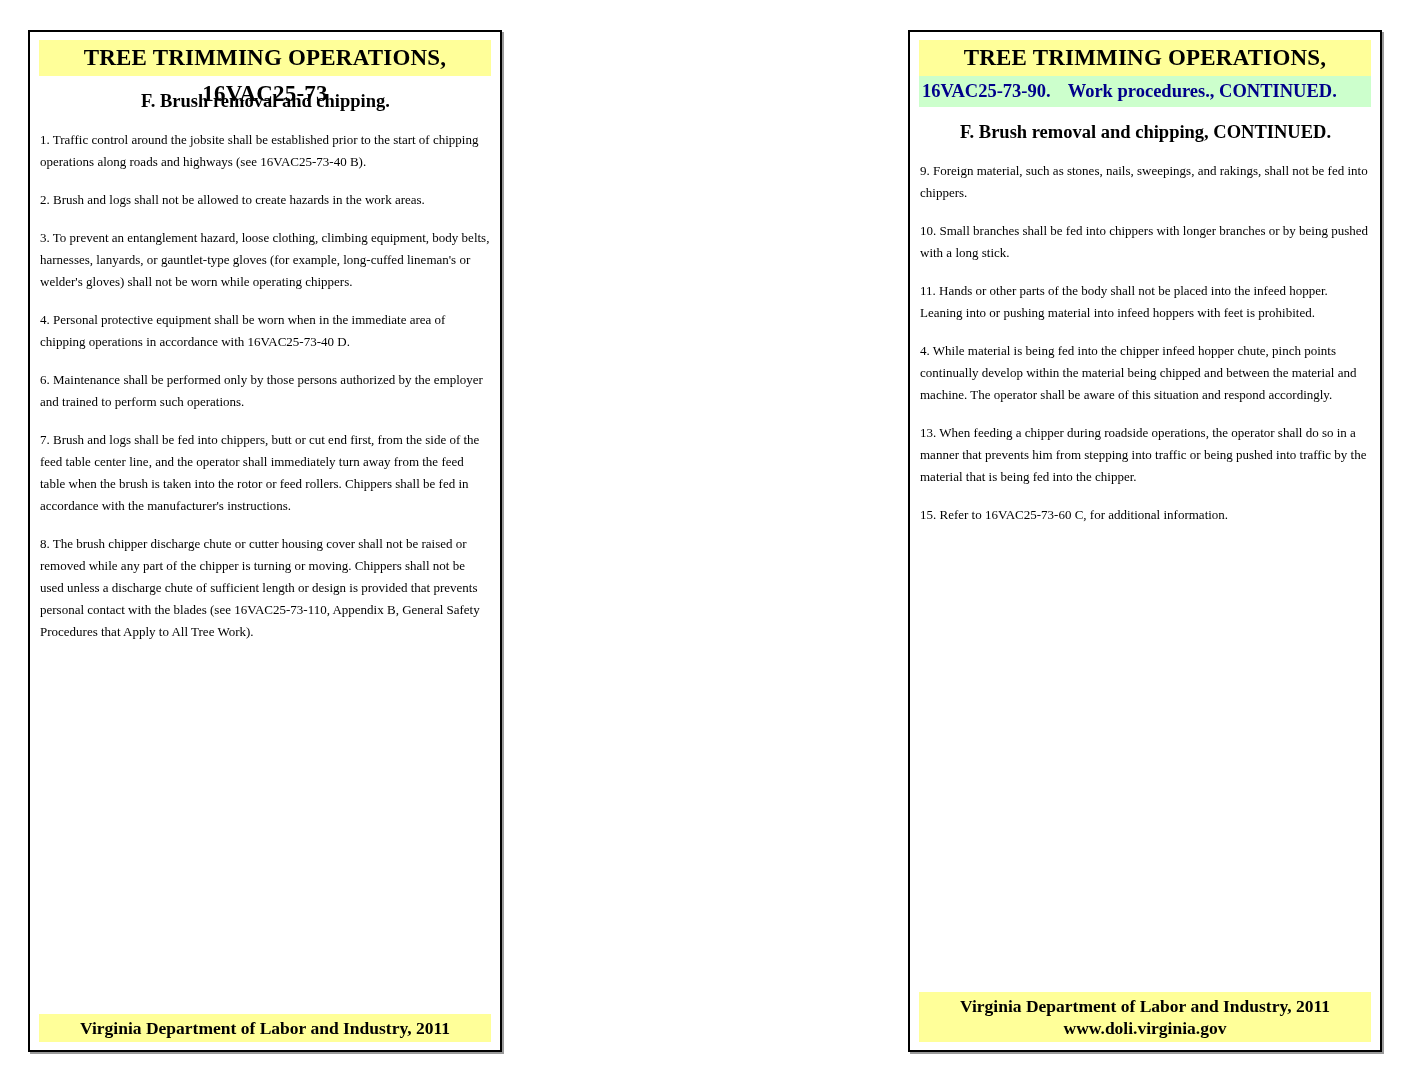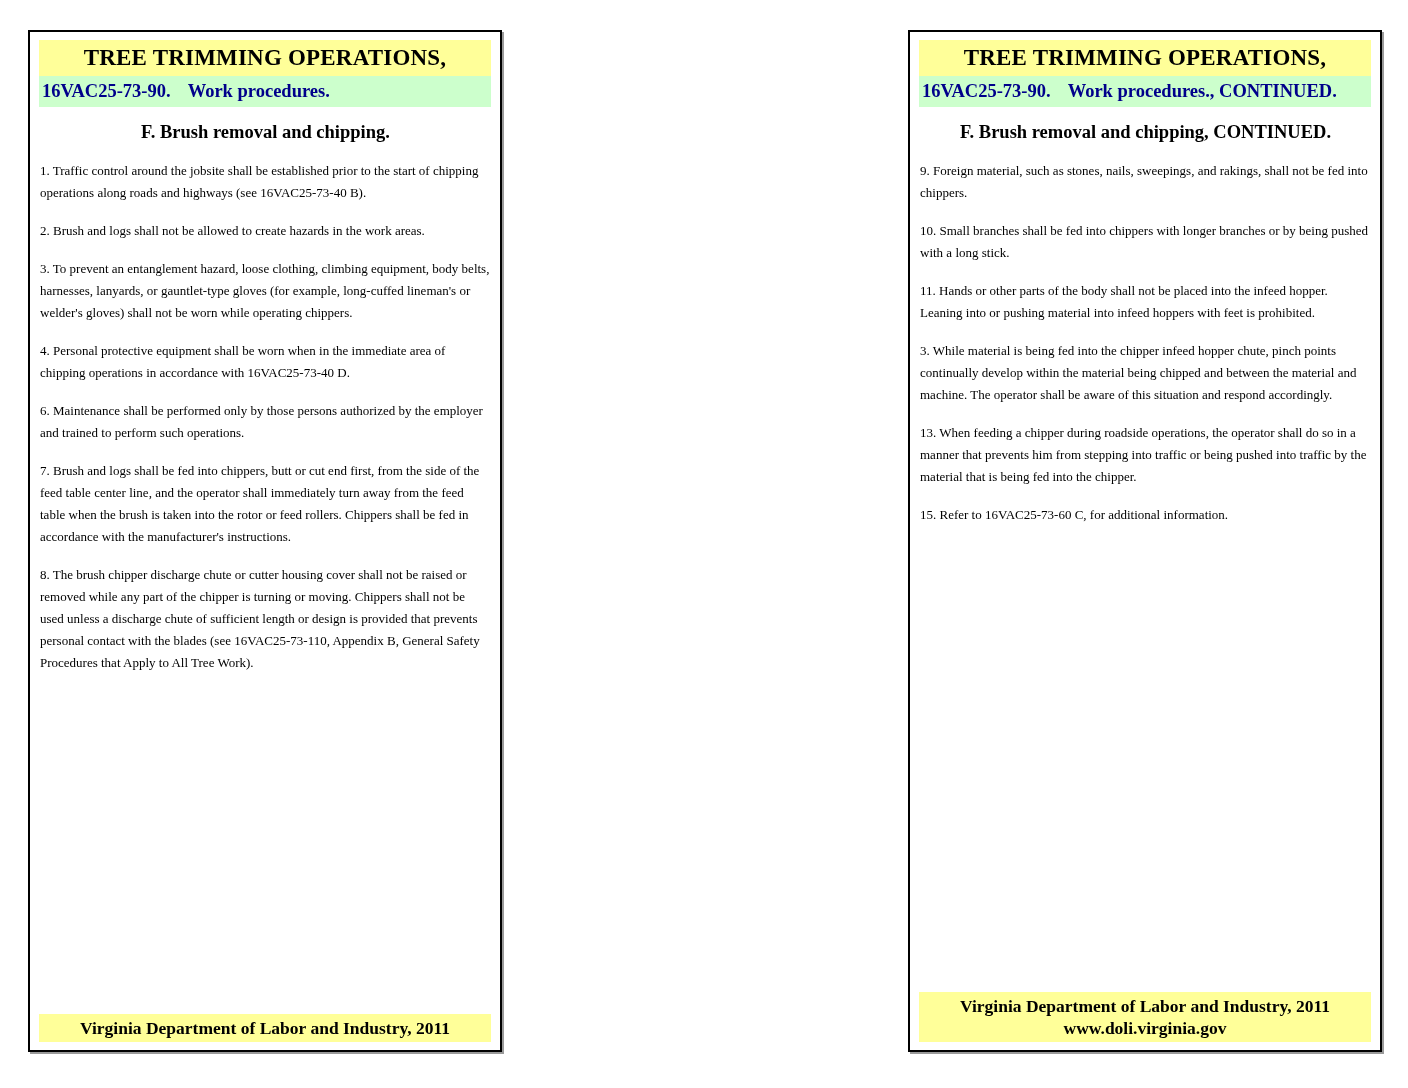--- a/index.html
+++ b/index.html
@@ -76,23 +76,20 @@
   .footer-bar div{line-height:22px;}
 </style>
 </head>
 <body>
 
 <div class="canvas">
 
   <section class="panel panel-left">
     <div class="panel-inner">
       <div class="title-bar">TREE TRIMMING OPERATIONS, 16VAC25-73</div>
-      <div class="section-bar">
-        <span>16VAC25-73-90.</span><span class="section-title">Work procedures.</span>
-      </div>
       <div class="sub-heading">F. Brush removal and chipping.</div>
       <div class="body">
           <p>1. Traffic control around the jobsite shall be established prior to the start of chipping operations along roads and highways (see 16VAC25-73-40 B).</p>
           <p>2. Brush and logs shall not be allowed to create hazards in the work areas.</p>
           <p>3. To prevent an entanglement hazard, loose clothing, climbing equipment, body belts, harnesses, lanyards, or gauntlet-type gloves (for example, long-cuffed lineman's or welder's gloves) shall not be worn while operating chippers.</p>
           <p>4. Personal protective equipment shall be worn when in the immediate area of chipping operations in accordance with 16VAC25-73-40 D.</p>
           <p>6. Maintenance shall be performed only by those persons authorized by the employer and trained to perform such operations.</p>
           <p>7. Brush and logs shall be fed into chippers, butt or cut end first, from the side of the feed table center line, and the operator shall immediately turn away from the feed table when the brush is taken into the rotor or feed rollers. Chippers shall be fed in accordance with the manufacturer's instructions.</p>
           <p>8. The brush chipper discharge chute or cutter housing cover shall not be raised or removed while any part of the chipper is turning or moving. Chippers shall not be used unless a discharge chute of sufficient length or design is provided that prevents personal contact with the blades (see 16VAC25-73-110, Appendix B, General Safety Procedures that Apply to All Tree Work).</p>
         </div>
@@ -106,21 +103,21 @@
     <div class="panel-inner">
       <div class="title-bar">TREE TRIMMING OPERATIONS, 16VAC25-73</div>
       <div class="section-bar">
         <span>16VAC25-73-90.</span><span class="section-title">Work procedures., CONTINUED.</span>
       </div>
       <div class="sub-heading">F. Brush removal and chipping, CONTINUED.</div>
       <div class="body">
           <p>9. Foreign material, such as stones, nails, sweepings, and rakings, shall not be fed into chippers.</p>
           <p>10. Small branches shall be fed into chippers with longer branches or by being pushed with a long stick.</p>
           <p>11. Hands or other parts of the body shall not be placed into the infeed hopper. Leaning into or pushing material into infeed hoppers with feet is prohibited.</p>
-          <p>3. While material is being fed into the chipper infeed hopper chute, pinch points continually develop within the material being chipped and between the material and machine. The operator shall be aware of this situation and respond accordingly.</p>
+          <p>4. While material is being fed into the chipper infeed hopper chute, pinch points continually develop within the material being chipped and between the material and machine. The operator shall be aware of this situation and respond accordingly.</p>
           <p>13. When feeding a chipper during roadside operations, the operator shall do so in a manner that prevents him from stepping into traffic or being pushed into traffic by the material that is being fed into the chipper.</p>
           <p>15. Refer to 16VAC25-73-60 C, for additional information.</p>
         </div>
       <div class="footer-bar">
           <div>Virginia Department of Labor and Industry, 2011</div>
           <div>www.doli.virginia.gov</div>
         </div>
     </div>
   </section>
 

